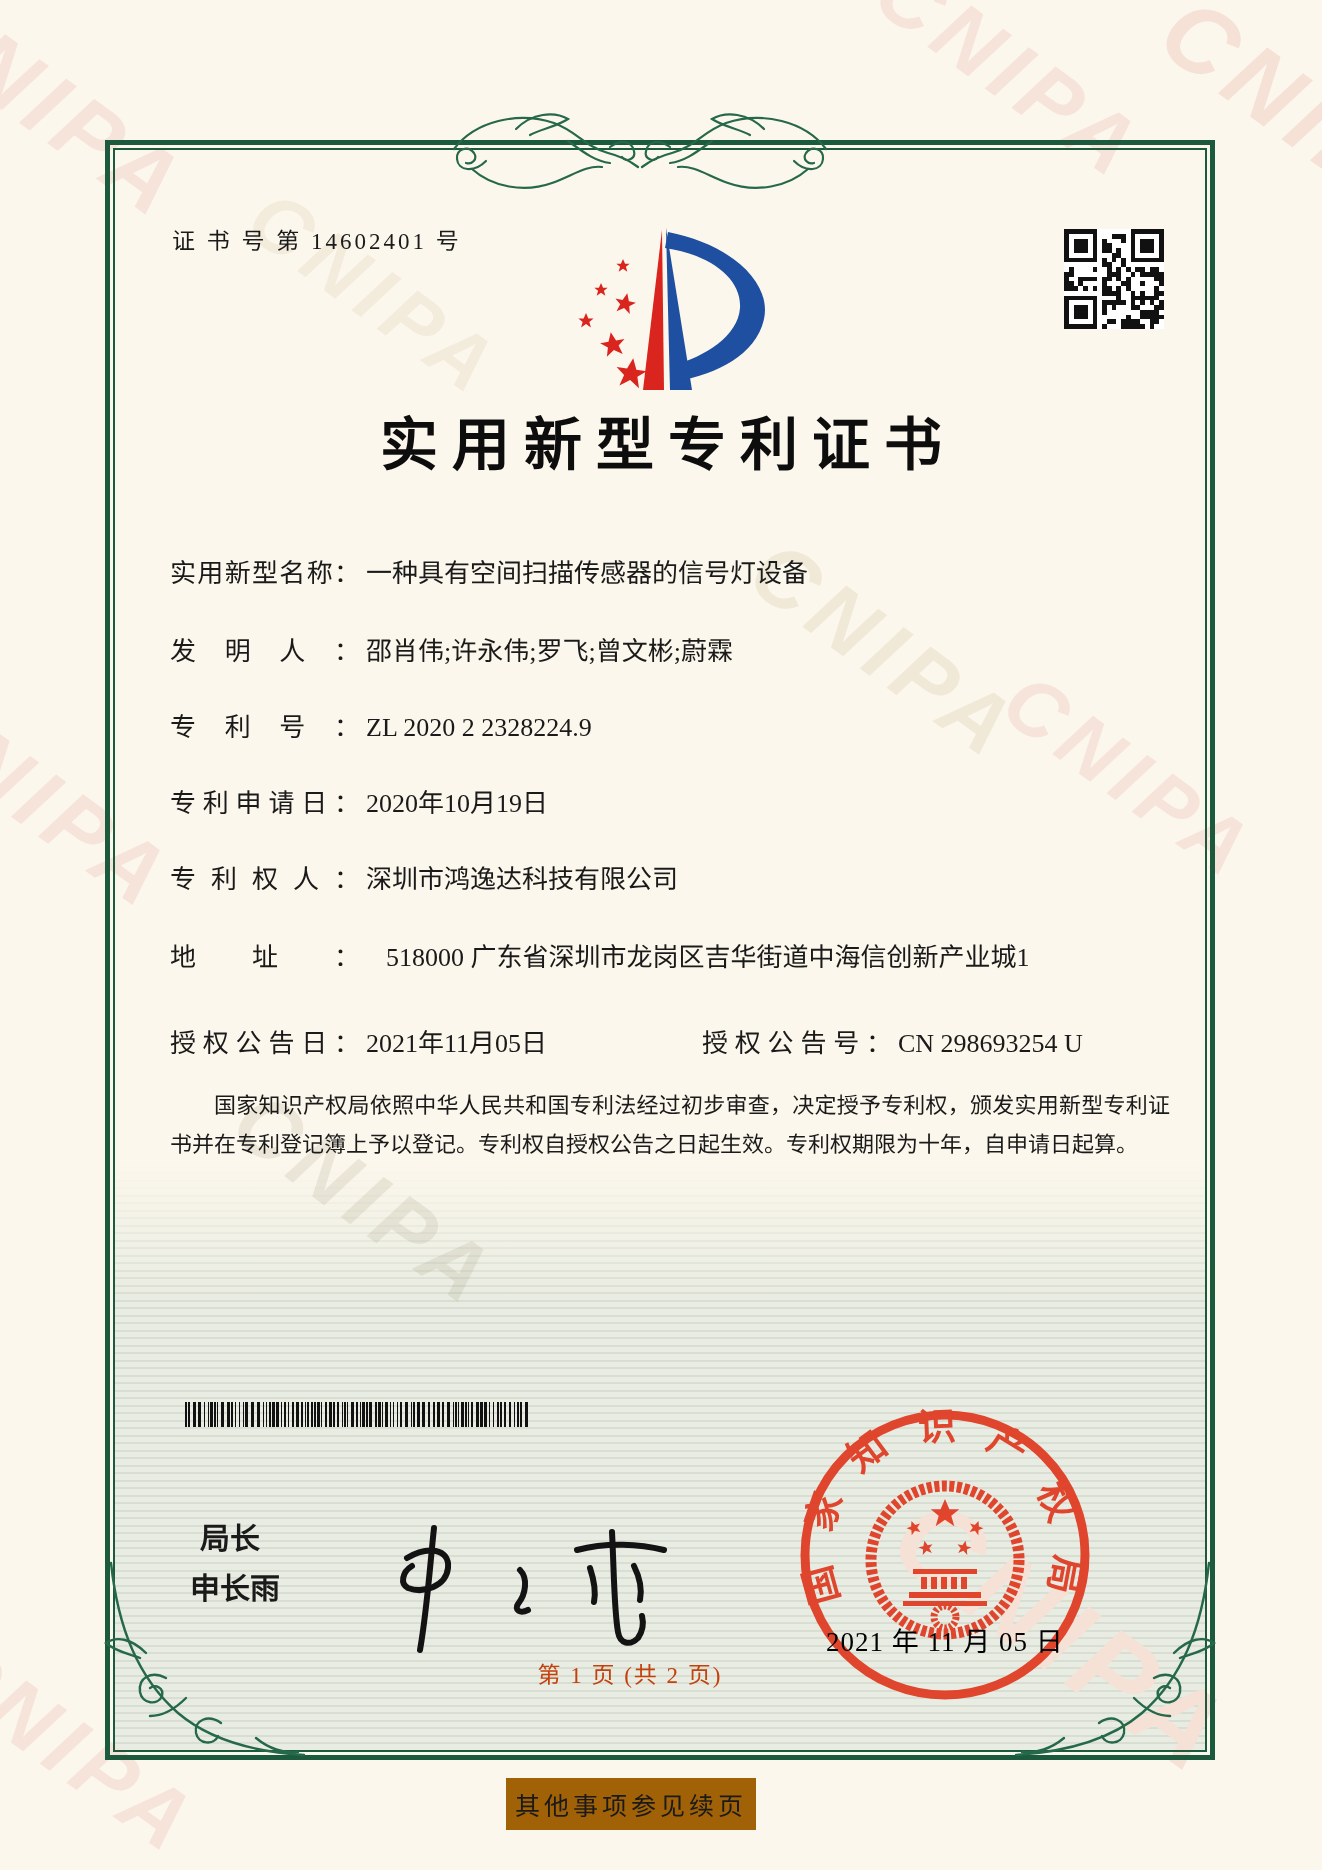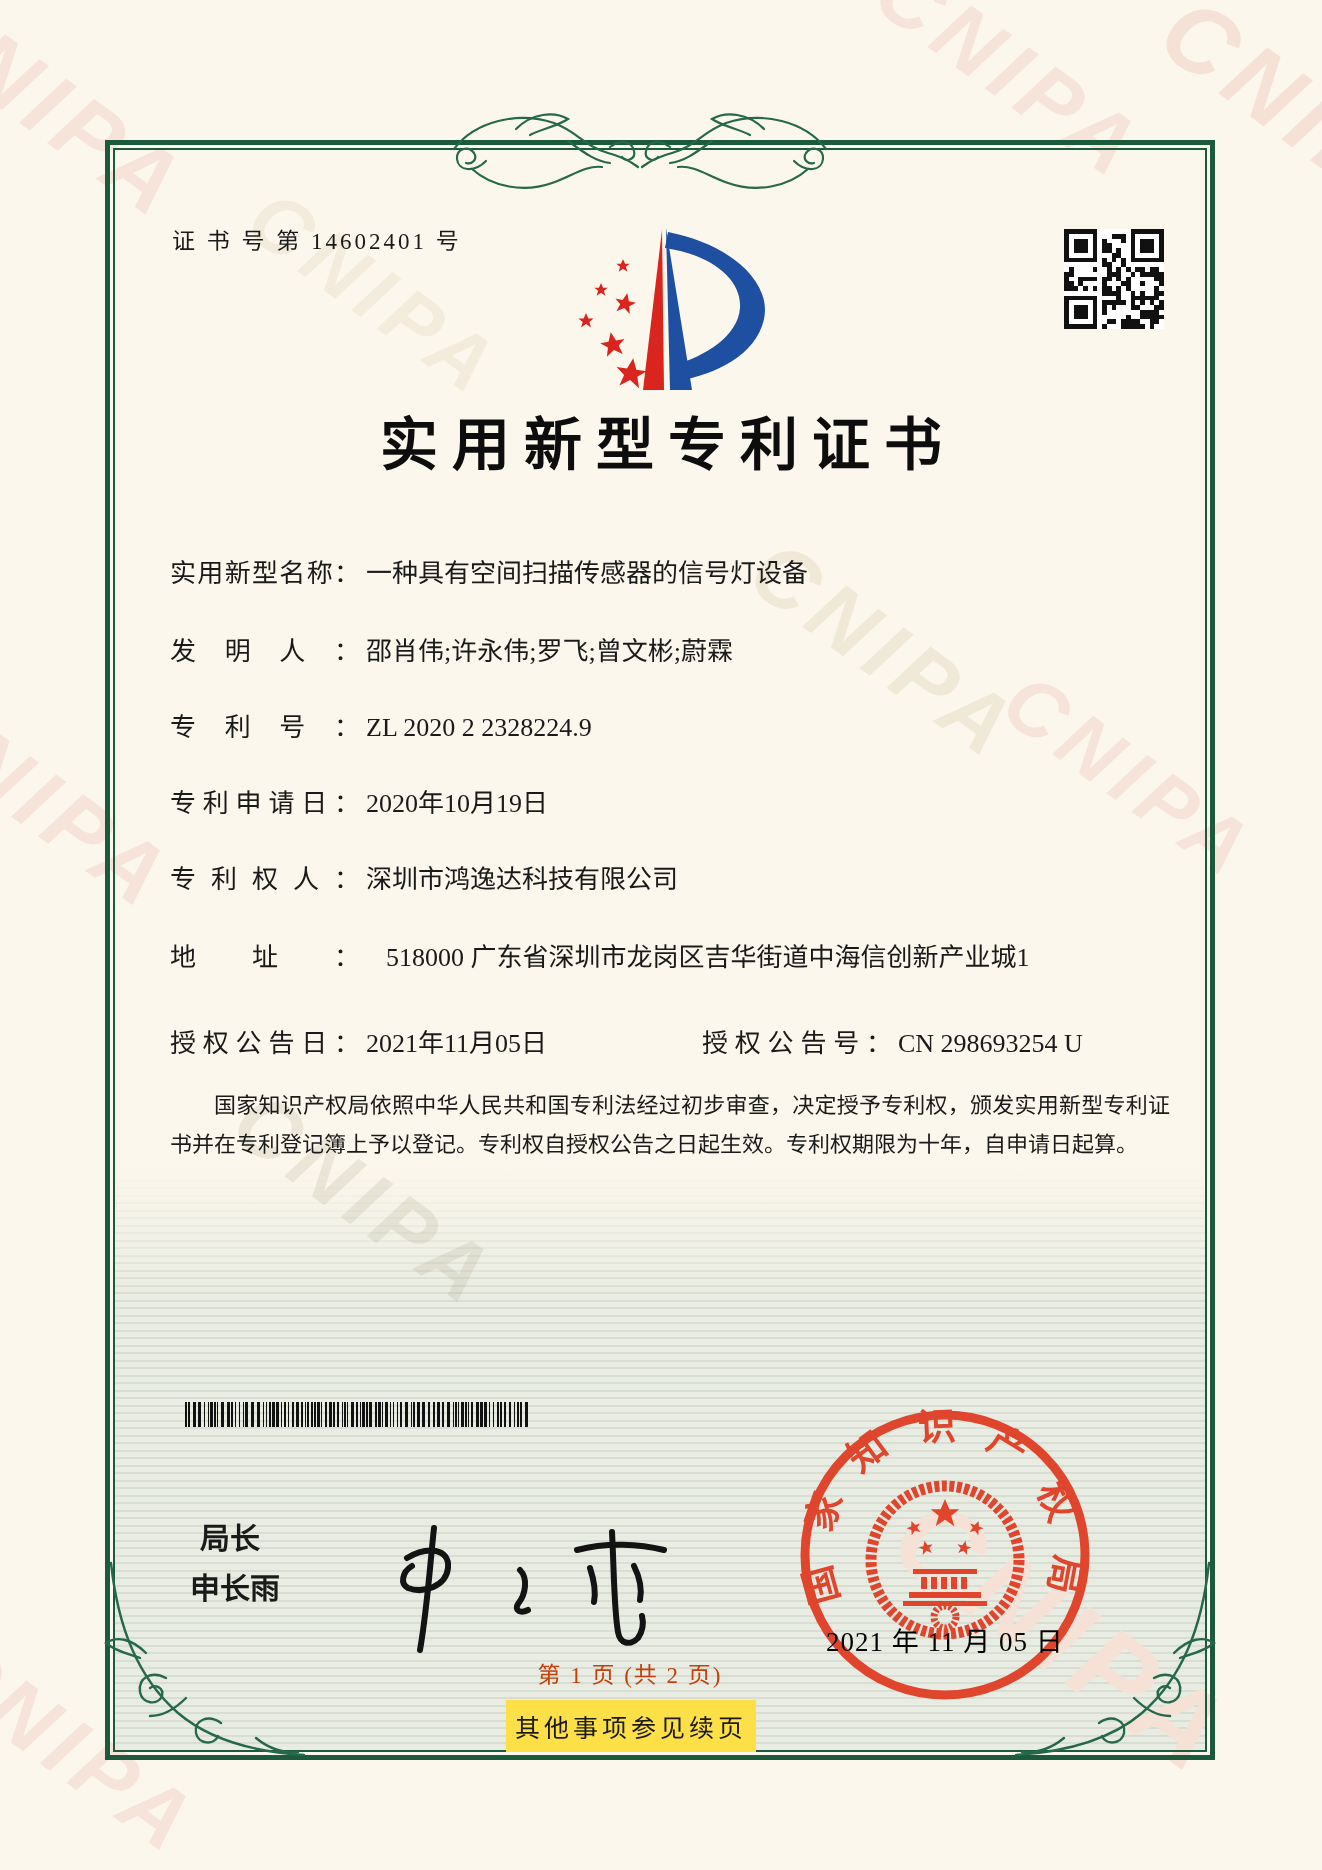--- a/index.html
+++ b/index.html
@@ -40,21 +40,21 @@
   .barcode{position:absolute;left:185px;top:1402px;z-index:4;}
   .director-label{position:absolute;left:190px;top:1514px;font-family:"Liberation Sans",sans-serif;
       font-size:30px;font-weight:600;z-index:4;margin-left:10px;}
   .director-name{position:absolute;left:190px;top:1564px;font-family:"Liberation Sans",sans-serif;
       font-size:30px;font-weight:600;z-index:4;}
   .signature{position:absolute;left:372px;top:1520px;z-index:4;}
   .seal{position:absolute;left:795px;top:1402px;z-index:4;opacity:.93;}
   .seal-date{position:absolute;left:826px;top:1620px;font-size:27px;letter-spacing:1px;color:#000000;z-index:5;}
   .page-info{position:absolute;left:70px;top:1656px;width:1120px;text-align:center;font-size:23px;
       color:#c2410c;letter-spacing:2px;z-index:4;}
-  .cont-box{position:absolute;left:506px;top:1700px;width:250px;height:52px;background:#fde047;
+  .cont-box{position:absolute;left:506px;top:1778px;width:250px;height:52px;background:#a16207;
       display:flex;align-items:center;justify-content:center;font-size:25px;letter-spacing:4px;z-index:4;}
 </style>
 </head>
 <body>
 
 <div class="page">
 
   <svg width="0" height="0" style="position:absolute" aria-hidden="true">
     <defs>
       <polygon id="star5" points="0,-10 2.94,-3.09 9.51,-3.09 4.19,1.18 6.18,8.09 0,3.82 -6.18,8.09 -4.19,1.18 -9.51,-3.09 -2.94,-3.09"></polygon>

